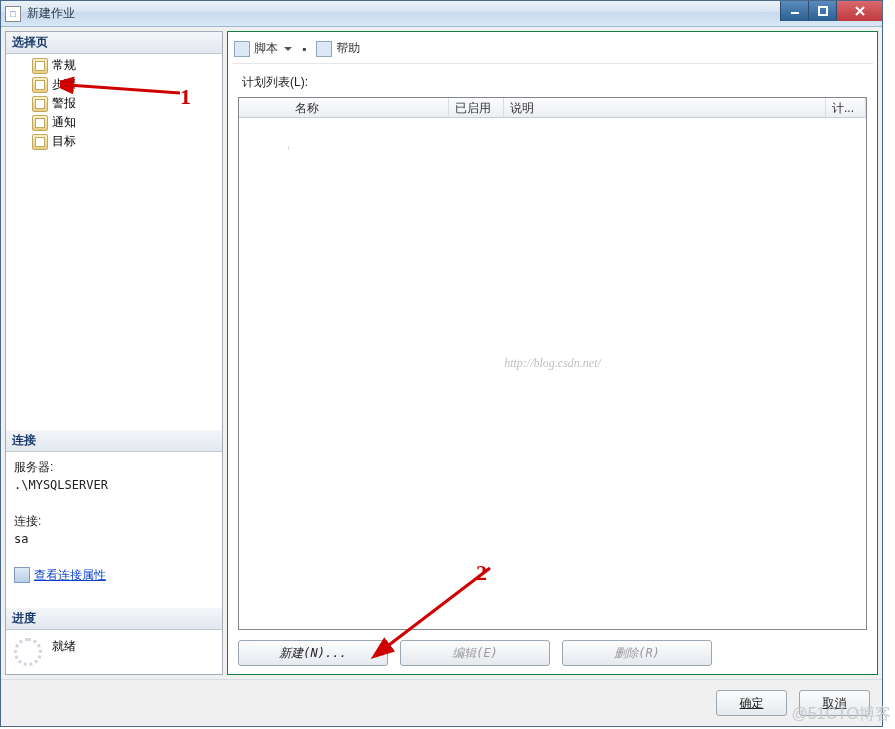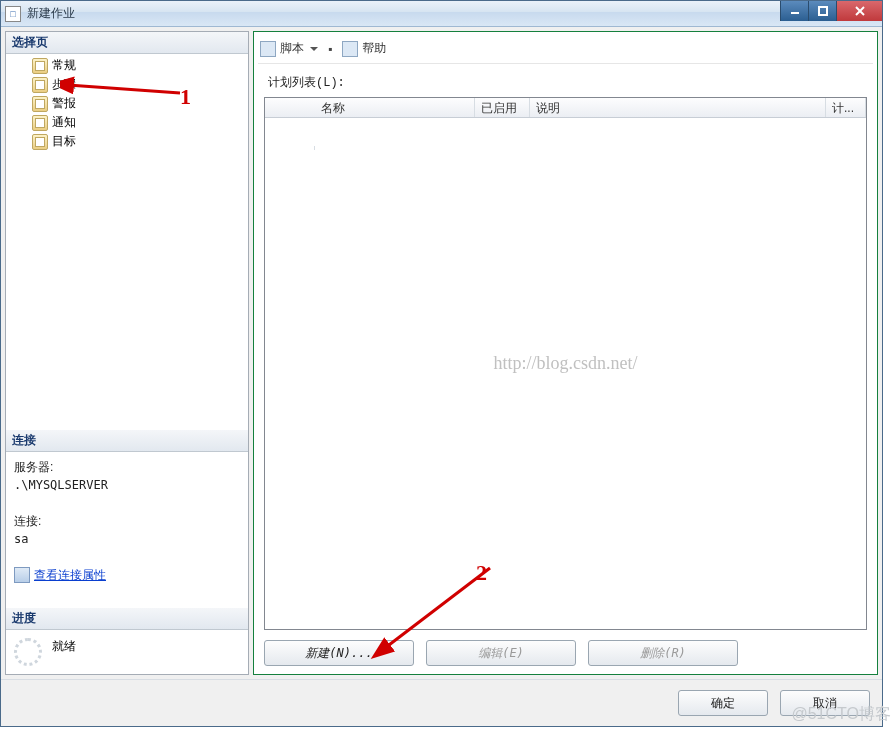--- a/index.html
+++ b/index.html
@@ -45,21 +45,21 @@
     color:#fff;font-weight:bold;cursor:pointer;
     border-left:1px solid #2a4c6e;
   }
   .winbtn.min,.winbtn.max{background:linear-gradient(#5b8bbd,#2b5e91);}
   .winbtn.close{background:linear-gradient(#d9686c,#c0393c);width:46px;}
   .winbtn svg{stroke:#fff;stroke-width:2;fill:none;}
 
   
   .body-area{flex:1;display:flex;padding:4px;gap:4px;background:#f0f0f0;}
   .left-pane{
-    width:244px;
+    width:218px;
     background:#fff;
     display:flex;flex-direction:column;
     border:1px solid #a5acb5;
   }
   .section-header{
     background:linear-gradient(#f4f6f9,#e2e8ef);
     border-bottom:1px solid #c0c8d0;
     padding:2px 6px;
     color:#1a3a6e;
     font-weight:bold;
@@ -97,54 +97,54 @@
     display:flex;flex-direction:column;padding:4px;
   }
   .toolbar{
     display:flex;align-items:center;gap:10px;
     padding:4px 2px 6px 2px;
     border-bottom:1px solid #e6e6e6;
   }
   .tbtn{display:flex;align-items:center;gap:4px;cursor:pointer;color:#333;}
   .tbtn .ticon{width:16px;height:16px;background:#dce8f5;border:1px solid #8ea7c2;}
   .tbtn .drop{width:0;height:0;border-left:4px solid transparent;border-right:4px solid transparent;border-top:4px solid #555;margin-left:2px;}
-  .listlabel{padding:10px 6px 6px 10px;color:#222;font-family:Liberation Mono, monospace;}
+  .listlabel{padding:10px 6px 6px 10px;color:#222;}
   .grid-wrap{
     margin:0 6px;flex:1;border:1px solid #828790;background:#fff;
     display:flex;flex-direction:column;position:relative;
   }
   .grid-head{
     display:flex;background:linear-gradient(#fdfdfe,#ebeef3);
     border-bottom:1px solid #c7cdd5;height:20px;
   }
   .gh{border-right:1px solid #d7dde3;padding:2px 6px;color:#333;overflow:hidden;white-space:nowrap;}
   .gh.id{width:50px;margin-top:48px;} .gh.name{width:160px;} .gh.en{width:55px;} .gh.desc{flex:1;} .gh.last{width:40px;}
   .grid-body{flex:1;position:relative;}
   .watermark{
     position:absolute;left:50%;top:48%;transform:translate(-50%,-50%);
-    color:#c0c0c0;font-size:18px;font-family:"Times New Roman",serif;
+    color:#c0c0c0;font-size:12px;font-family:"Times New Roman",serif;font-style:italic;
     pointer-events:none;
   }
   .btn-row{
     display:flex;gap:12px;padding:10px 6px 4px 6px;font-style:italic;
   }
   .dlg-btn{
     flex:1;max-width:150px;height:26px;
     background:linear-gradient(#fdfdfd,#e5e9ee);
     border:1px solid #9aa6b1;border-radius:3px;
     display:flex;align-items:center;justify-content:center;
     color:#222;font-family:SimSun,monospace;cursor:pointer;
   }
   .dlg-btn.disabled{color:#9a9a9a;cursor:default;}
   .footer{
     border-top:1px solid #d8dde3;
     padding:10px 12px;display:flex;justify-content:flex-end;gap:12px;
     background:#f0f0f0;
   }
-  .footer .dlg-btn{flex:none;width:90px;}
+  .footer .dlg-btn{flex:none;width:71px;text-decoration:underline;}
 
   
   .annotation{position:absolute;pointer-events:none;}
   .arrow1{left:60px;top:63px;width:130px;height:40px;}
   .num1{position:absolute;left:180px;top:84px;color:#d00000;font-size:22px;font-weight:bold;font-family:"Times New Roman",serif;}
   .arrow2{left:370px;top:560px;width:130px;height:100px;}
   .num2{position:absolute;left:476px;top:560px;color:#d00000;font-size:22px;font-weight:bold;font-family:"Times New Roman",serif;}
   .corner-credit{position:absolute;right:4px;bottom:4px;color:#c5c9cd;font-size:16px;}
 </style>
 </head>

